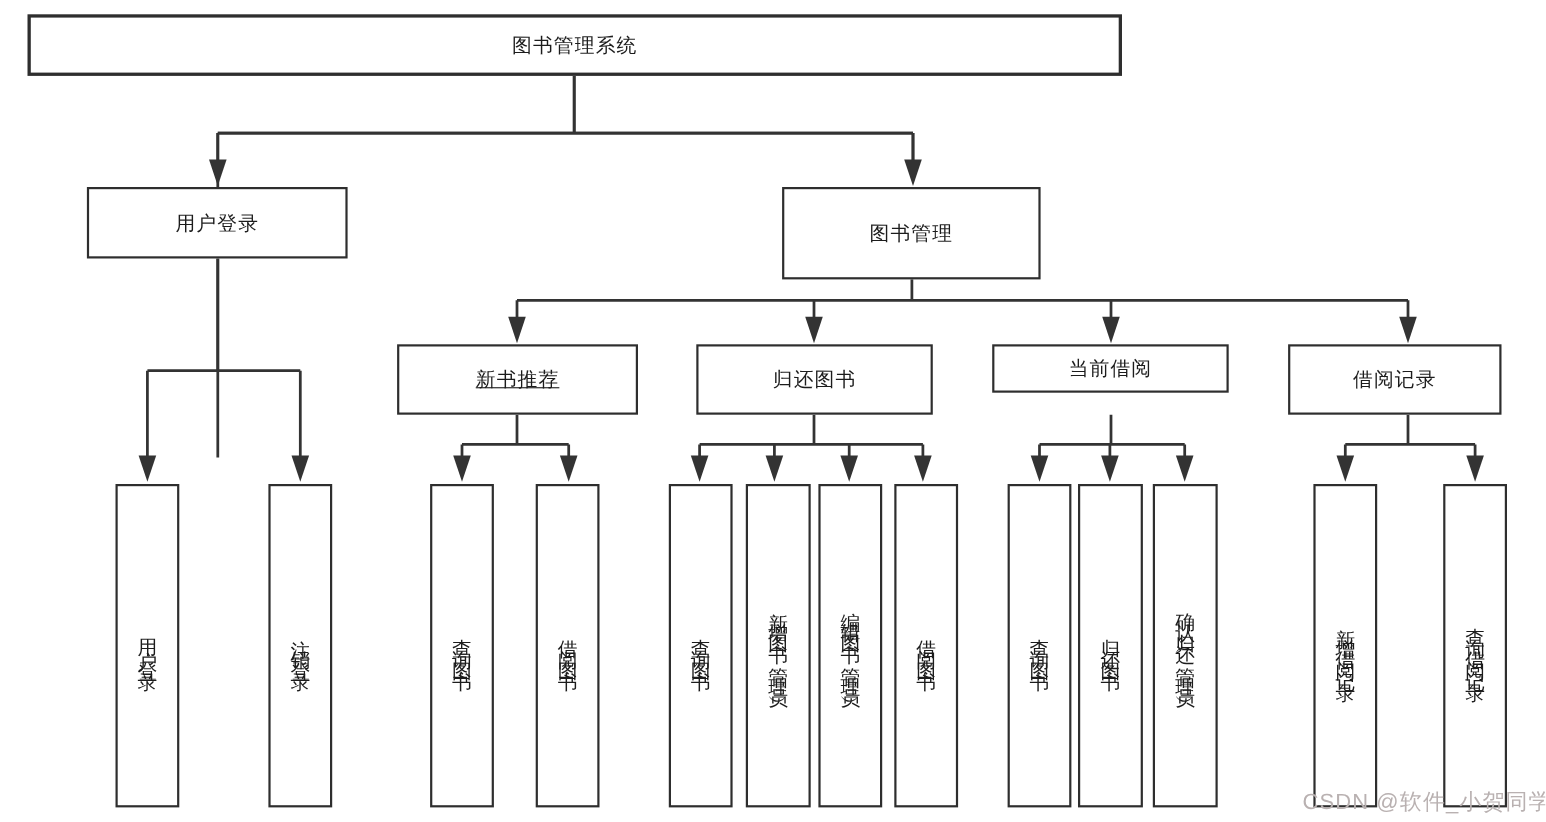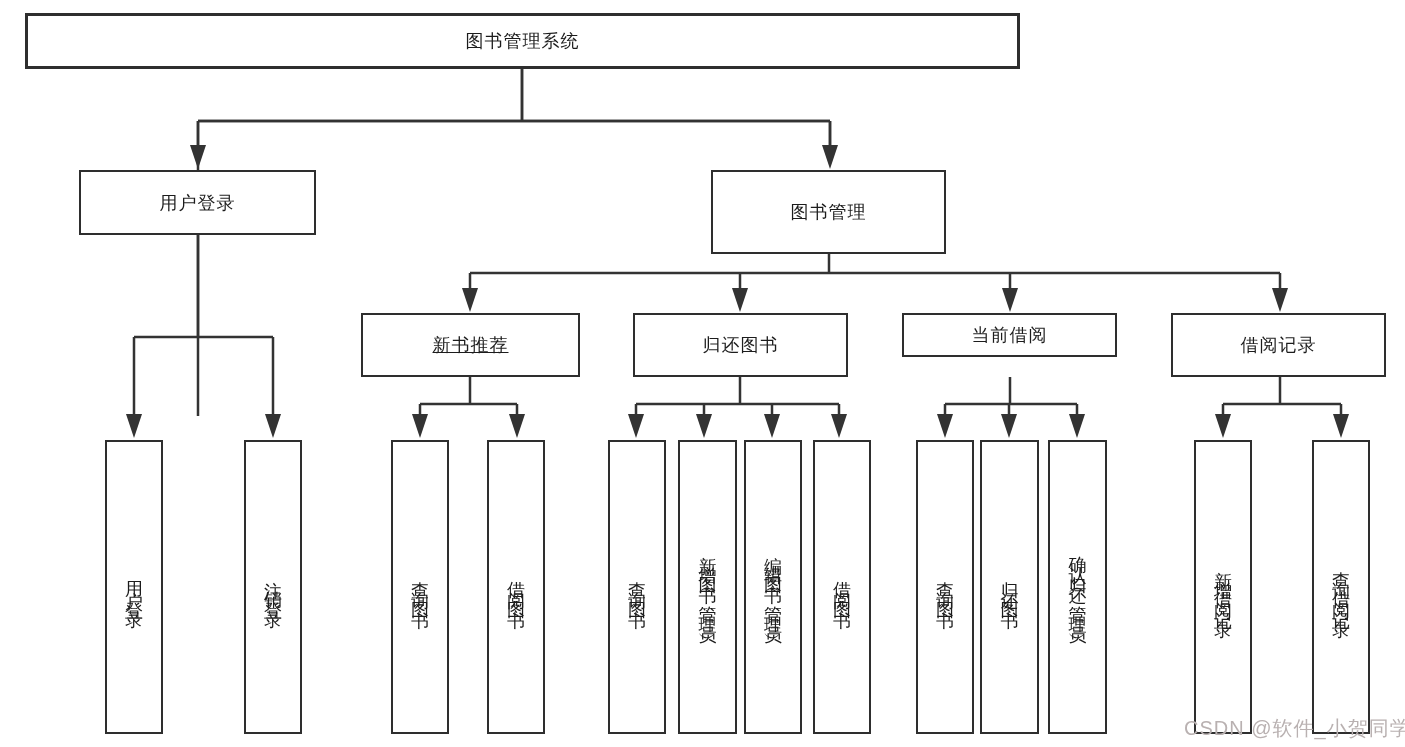--- a/index.html
+++ b/index.html
@@ -80,21 +80,21 @@
 
   <div class="node" style="left:361px; top:313px; width:219px; height:64px;text-decoration:underline;">
     <span>新书推荐</span>
   </div>
   <div class="node" style="left:633px; top:313px; width:215px; height:64px;">
     <span>归还图书</span>
   </div>
   <div class="node" style="left:902px; top:313px; width:215px; height:44px;">
     <span>当前借阅</span>
   </div>
-  <div class="node" style="left:1171px; top:313px; width:215px; height:64px;">
+  <div class="node" style="left:1171px; top:313px; width:194px; height:64px;">
     <span>借阅记录</span>
   </div>
 
   <div class="node leaf" style="left:105px; top:440px; width:58px; height:294px;">
     <span class="vtext">用户登录</span>
   </div>
   <div class="node leaf" style="left:244px; top:440px; width:58px; height:294px;">
     <span class="vtext">注销登录</span>
   </div>
 

